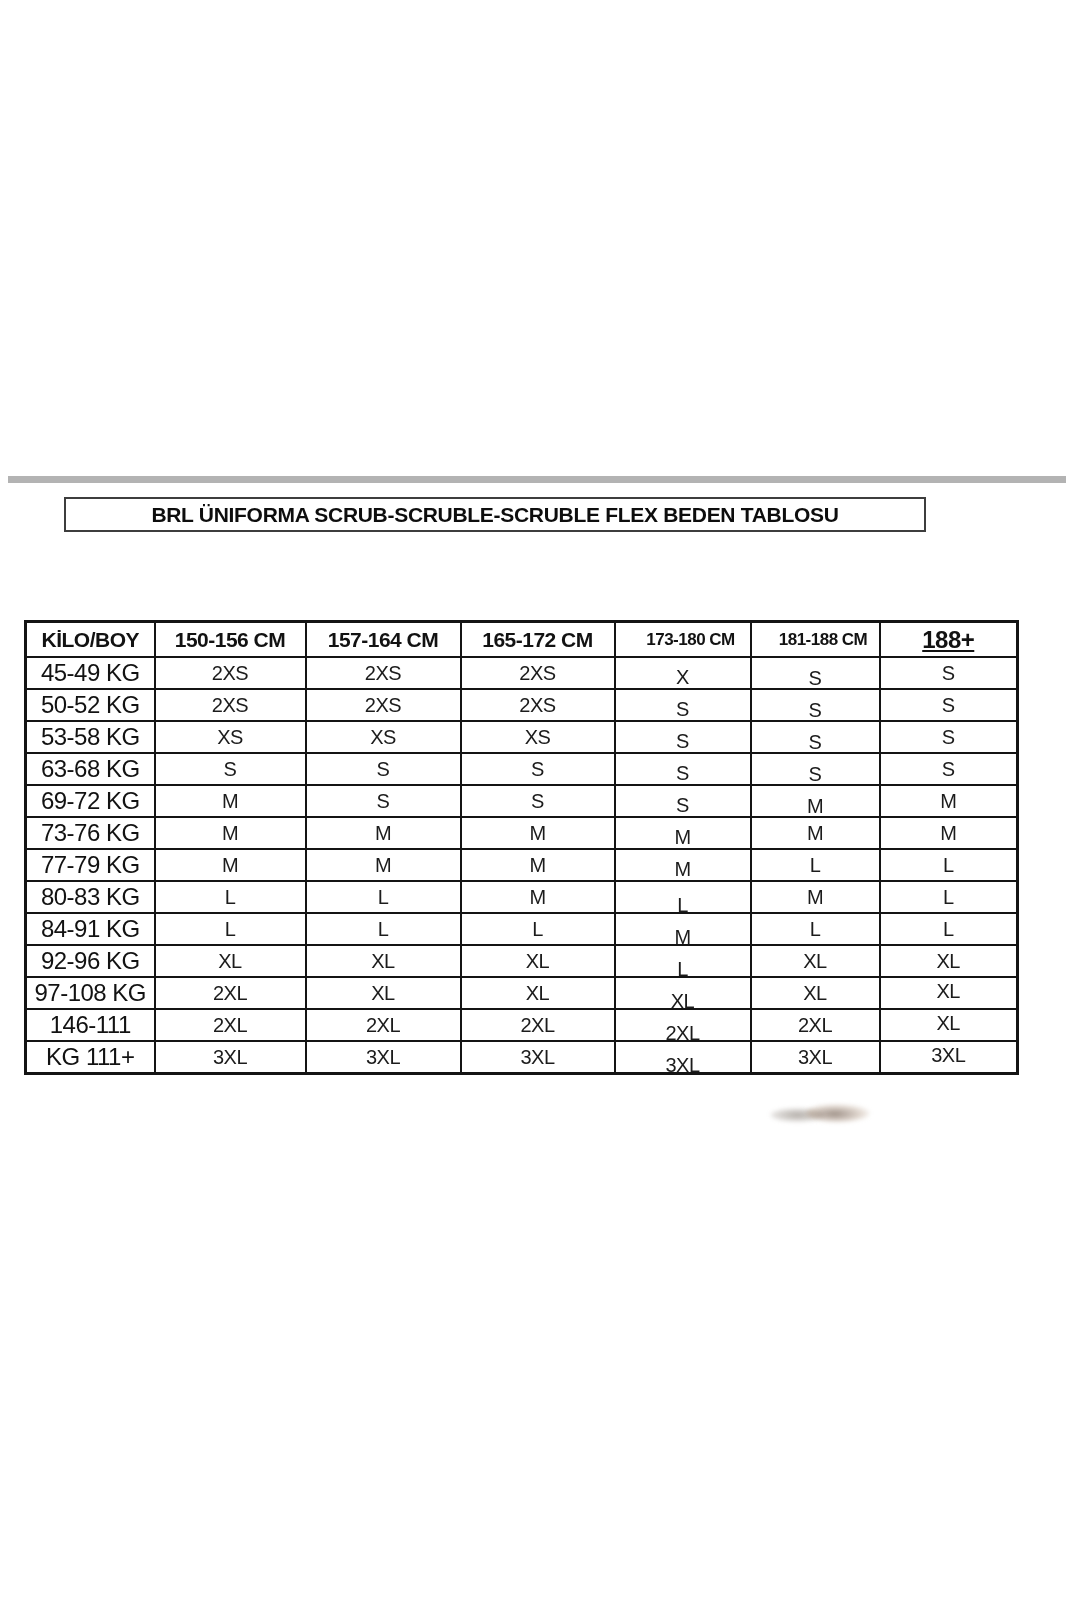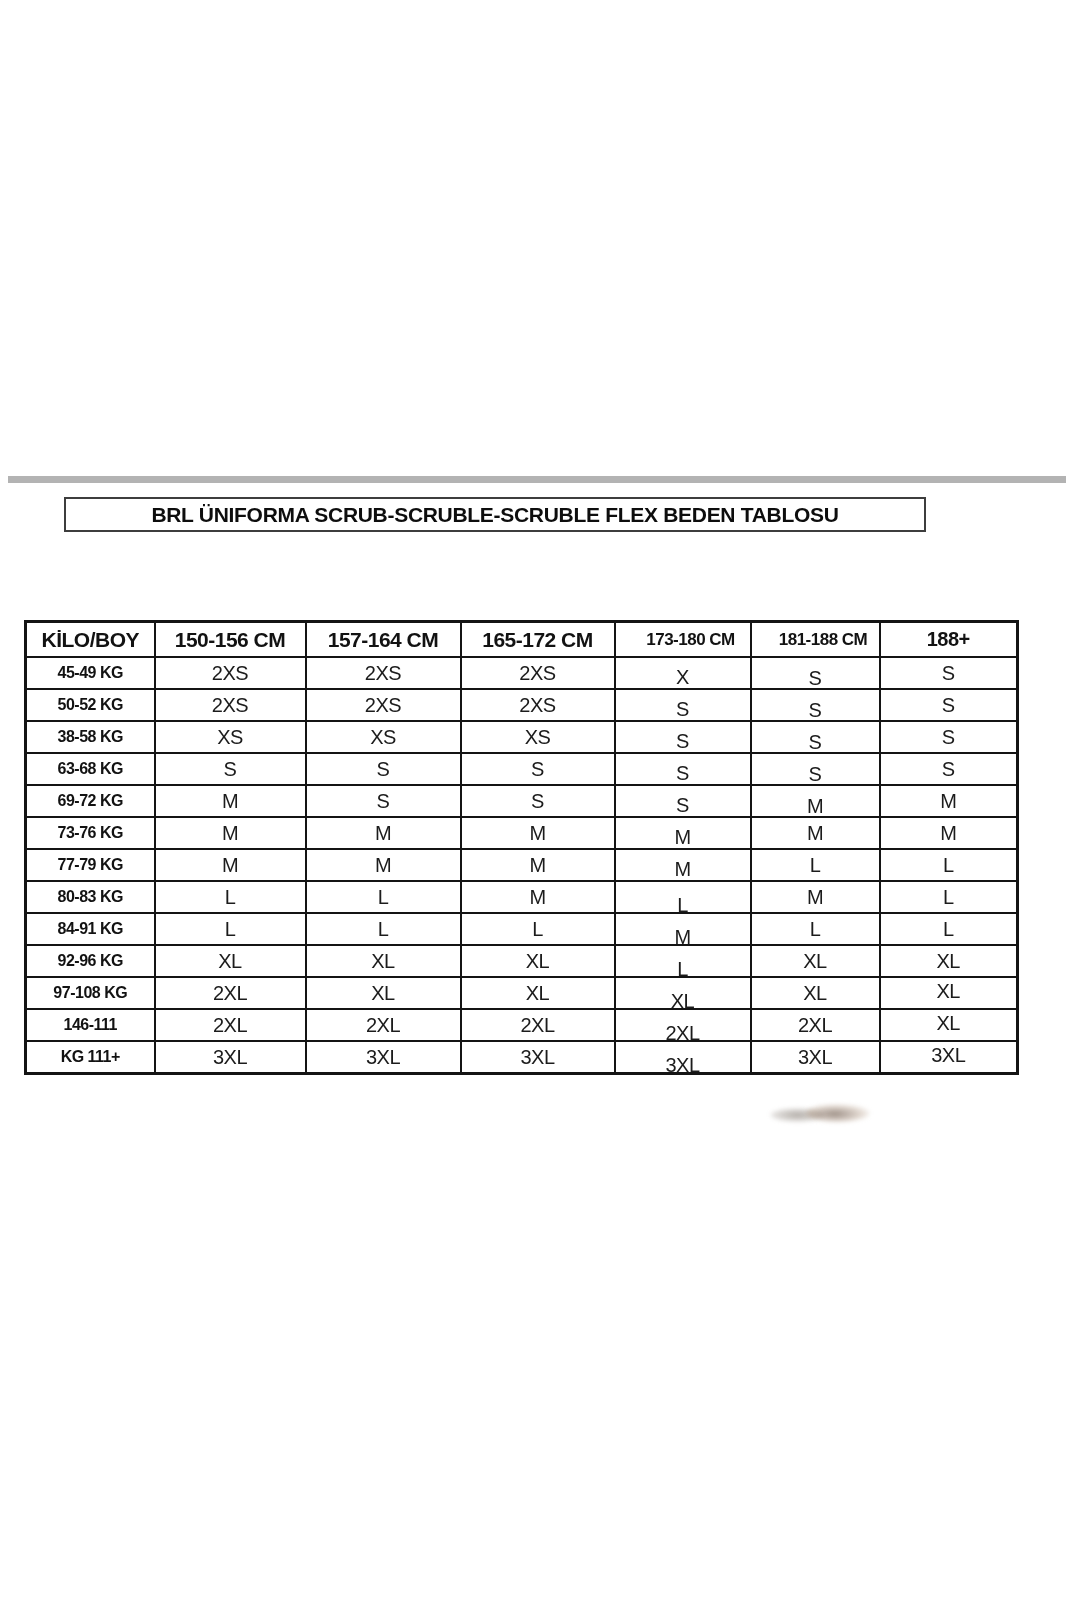--- a/index.html
+++ b/index.html
@@ -54,23 +54,23 @@
     letter-spacing: -0.5px;
     overflow: hidden;
     white-space: nowrap;
   }
   .size-table thead th { height: 33px; font-weight: bold; }
   .size-table tbody th, .size-table tbody td { height: 30px; }
   
   .size-table thead th.h1, .size-table thead th.h2,
   .size-table thead th.h3, .size-table thead th.h4 { font-size: 21px; }
   .size-table thead th.h5, .size-table thead th.h6 { font-size: 17px; padding-left: 16px; }
-  .size-table thead th.h7 { font-size: 20px; }
-  
-  .size-table tbody th { font-size: 16px; font-weight: bold; }
+  .size-table thead th.h7 { font-size: 24px; text-decoration: underline; }
+  
+  .size-table tbody th { font-size: 24px; font-weight: normal; }
   
   .size-table tbody td { font-size: 20px; font-weight: normal; color: #1c1c1c; }
   .size-table .v { display: inline-block; }
   
   .size-table tbody td.c4 .v { transform: translateY(4px); }
   .size-table tbody tr:nth-child(n+8) td.c4 .v { transform: translateY(8px); }
   .size-table tbody tr:nth-child(14) td.c4 .v { transform: translateY(2px); }
   .size-table tbody tr:nth-child(-n+5) td.c5 .v { transform: translateY(5px); }
   .size-table tbody tr:nth-child(n+11) td.c6 .v { transform: translateY(-2px); }
   
@@ -162,21 +162,21 @@
     <span class="v">S</span>
   </td>
           <td class="c5">
     <span class="v">S</span>
   </td>
           <td class="c6">
     <span class="v">S</span>
   </td>
         </tr>
         <tr>
-    <th>38-58 KG</th>
+    <th>53-58 KG</th>
   <td class="c1">
     <span class="v">XS</span>
   </td>
           <td class="c2">
     <span class="v">XS</span>
   </td>
           <td class="c3">
     <span class="v">XS</span>
   </td>
           <td class="c4">

